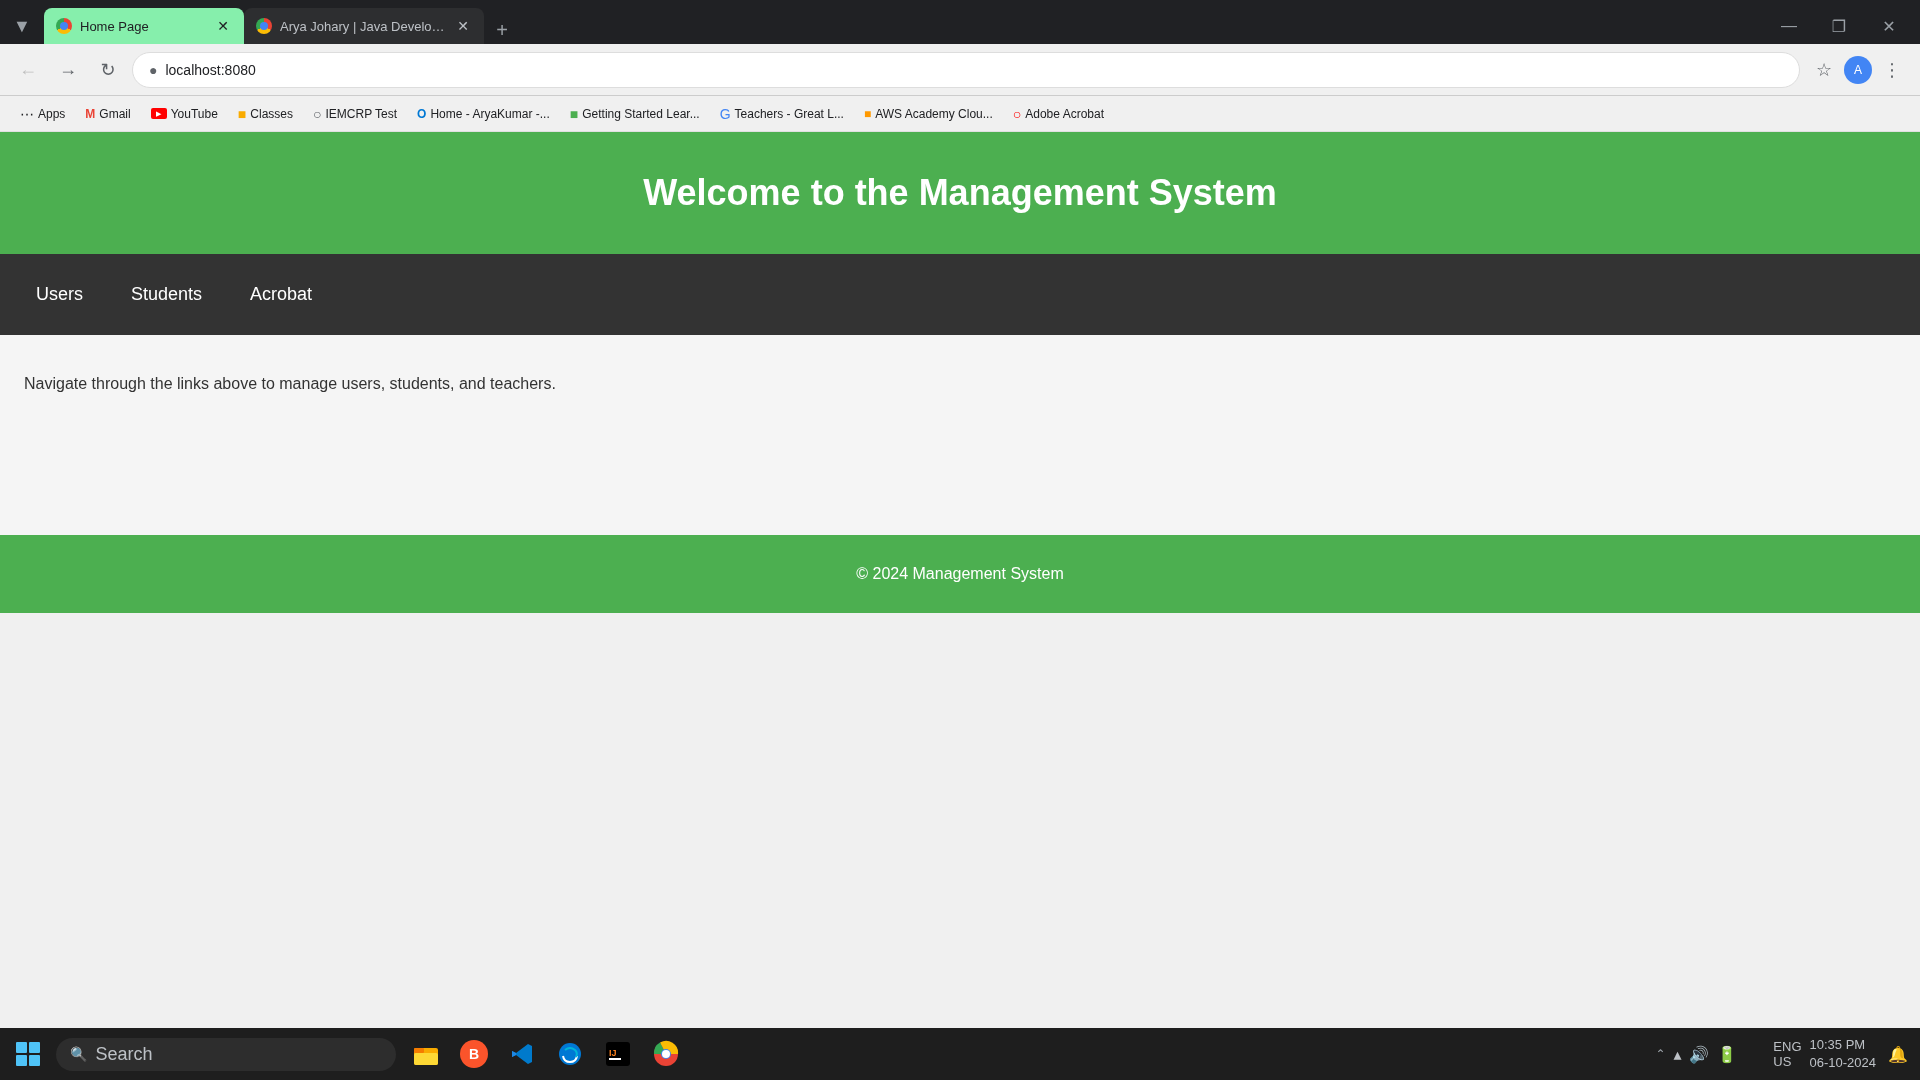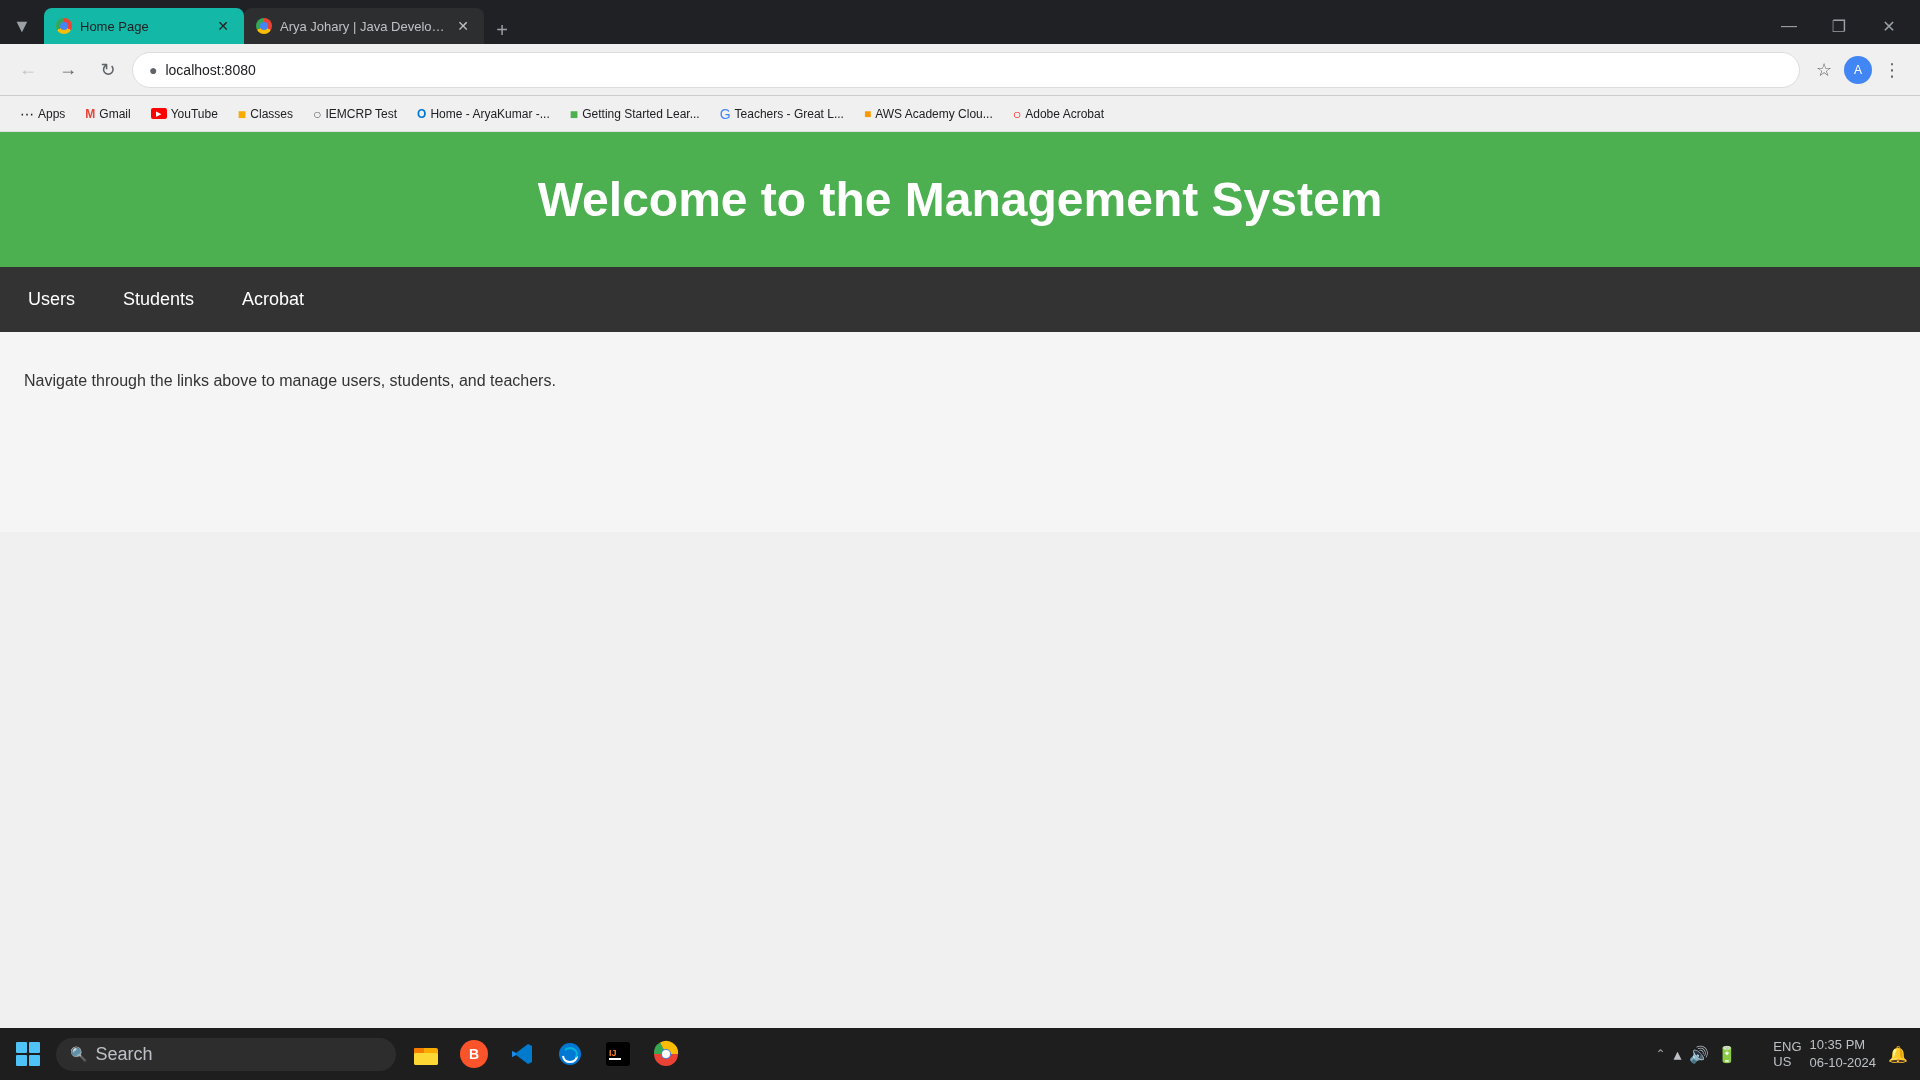--- a/index.html
+++ b/index.html
@@ -7,21 +7,21 @@
 
     
     .browser-chrome { background: #202124; width: 100%; }
 
     
     .tab-bar { display: flex; align-items: center; padding: 8px 8px 0 8px; background: #202124; height: 44px; }
     .tab-history { display: flex; align-items: center; gap: 4px; margin-right: 8px; }
     .tab-history-btn { background: none; border: none; color: #9aa0a6; font-size: 18px; cursor: pointer; width: 28px; height: 28px; display: flex; align-items: center; justify-content: center; border-radius: 50%; }
     .tabs-container { display: flex; align-items: flex-end; flex: 1; }
     .tab { display: flex; align-items: center; gap: 8px; padding: 8px 12px; border-radius: 8px 8px 0 0; font-size: 13px; cursor: pointer; min-width: 200px; max-width: 240px; height: 36px; }
-    .tab.active { background: #14b8a6; color: #202124; }
+    .tab.active { background: #86efac; color: #202124; }
     .tab.inactive { background: #2d2e30; color: #bdc1c6; }
     .tab-title { flex: 1; overflow: hidden; text-overflow: ellipsis; white-space: nowrap; font-size: 13px; }
     .tab-close { width: 18px; height: 18px; border: none; background: none; cursor: pointer; color: inherit; font-size: 14px; display: flex; align-items: center; justify-content: center; border-radius: 50%; flex-shrink: 0; }
     .tab-new { background: none; border: none; color: #9aa0a6; font-size: 20px; cursor: pointer; width: 28px; height: 28px; display: flex; align-items: center; justify-content: center; border-radius: 50%; margin-left: 4px; }
     .window-controls { display: flex; align-items: center; gap: 4px; margin-left: auto; }
     .win-btn { background: none; border: none; color: #9aa0a6; font-size: 16px; cursor: pointer; width: 46px; height: 32px; display: flex; align-items: center; justify-content: center; }
 
     
     .nav-bar { display: flex; align-items: center; background: #f0f0f0; padding: 8px 12px; gap: 8px; height: 52px; border-bottom: 1px solid #ccc; }
     .nav-btn { background: none; border: none; cursor: pointer; color: #5f6368; font-size: 18px; width: 32px; height: 32px; display: flex; align-items: center; justify-content: center; border-radius: 50%; }
@@ -36,24 +36,24 @@
 
     
     .bookmarks-bar { display: flex; align-items: center; background: #f0f0f0; padding: 4px 12px; gap: 4px; height: 36px; border-bottom: 1px solid #e0e0e0; overflow: hidden; }
     .bookmark-item { display: flex; align-items: center; gap: 4px; padding: 4px 8px; border-radius: 4px; cursor: pointer; font-size: 12px; color: #202124; white-space: nowrap; }
 
     
     .website { width: 100%; background: #f0f0f0; }
 
     
     .site-header { background: #4caf50; width: 100%; padding: 40px 20px; text-align: center; }
-    .site-title { color: white; font-size: 48px; font-weight: bold; }
-
-    
-    .site-nav { background: #333; padding: 4px; display: flex; align-items: center; }
+    .site-title { color: white; font-size: 36px; font-weight: bold; }
+
+    
+    .site-nav { background: #333; padding: 12px; display: flex; align-items: center; }
     .site-nav-item { color: white; font-size: 18px; padding: 18px 24px; cursor: pointer; text-decoration: none; display: inline-block; }
 
     
     .site-content { background: #f5f5f5; padding: 40px 24px; min-height: 200px; }
     .site-content p { font-size: 16px; color: #333; }
 
     
     .site-footer { background: #4caf50; padding: 30px 20px; text-align: center; }
     .site-footer p { color: white; font-size: 16px; }
 
@@ -192,20 +192,23 @@
   <nav class="site-nav">
     <a class="site-nav-item">Users</a>
     <a class="site-nav-item">Students</a>
     <a class="site-nav-item">Acrobat</a>
   </nav>
 
   <div class="site-content">
     <p>Navigate through the links above to manage users, students, and teachers.</p>
   </div>
 
+  <div class="site-footer">
+    <p>© 2024 Management System</p>
+  </div>
 
 </div>
 
 <div class="taskbar">
 
   <div class="taskbar-start">
     <div class="win-logo">
       <div class="win-logo-sq" style="background:#4fc3f7;"></div>
       <div class="win-logo-sq" style="background:#4fc3f7;"></div>
       <div class="win-logo-sq" style="background:#4fc3f7;"></div>

